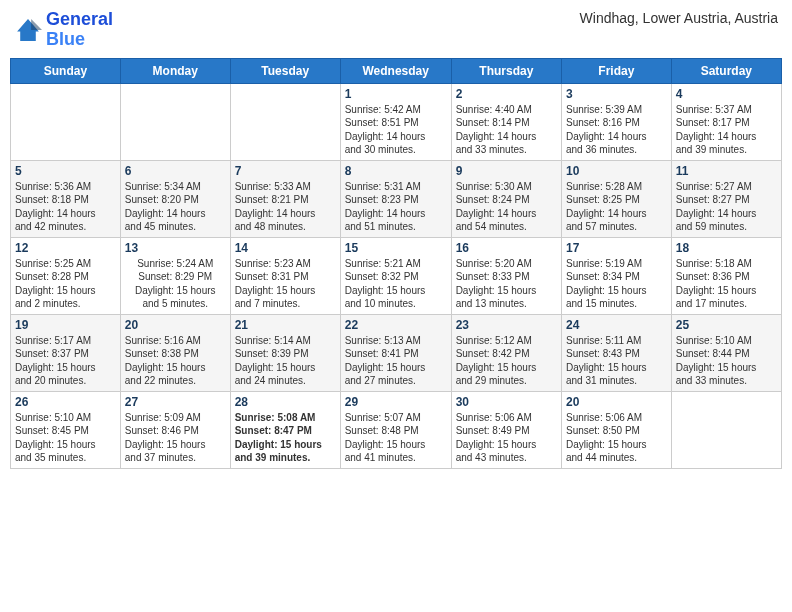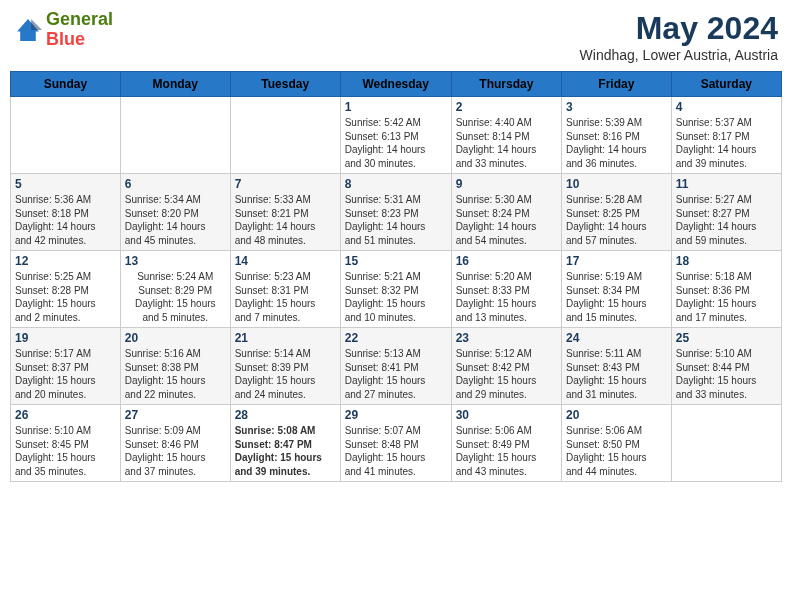--- a/index.html
+++ b/index.html
@@ -22,21 +22,21 @@
       align-items: center;
       gap: 4px;
     }
     .logo-text {
       font-size: 18px;
       font-weight: bold;
       color: #1a3a5c;
       line-height: 1.1;
     }
     .logo-text span {
-      color: #4d7c0f;
+      color: #1d4ed8;
     }
     .logo-icon {
       width: 28px;
       height: 28px;
     }
     .title-block {
       text-align: right;
     }
     .month-title {
       font-size: 32px;
@@ -47,21 +47,21 @@
       font-size: 14px;
       color: #333;
     }
     .calendar {
       width: 100%;
       border-collapse: collapse;
       font-size: 10.5px;
     }
     .calendar th {
       background: #2878c8;
-      color: #000000;
+      color: #ffffff;
       text-align: center;
       padding: 5px 2px;
       font-size: 12px;
       border: 1px solid #1a5fa8;
     }
     .calendar td {
       border: 1px solid #ccc;
       vertical-align: top;
       padding: 3px 4px;
       width: 113px;
@@ -90,25 +90,24 @@
 <body>
 
 <div class="header">
   <div class="logo">
     <svg class="logo-icon" viewBox="0 0 36 36">
       <polygon points="18,4 32,20 28,20 28,32 8,32 8,20 4,20" fill="#2878c8"></polygon>
       <polygon points="22,4 36,18 22,18" fill="#1a3a5c" opacity="0.5"></polygon>
     </svg>
     <div class="logo-text">
       <div><span>General</span></div>
-      <div style="color:#ef4444">Blue</div>
+      <div style="color:#3b82f6">Blue</div>
     </div>
   </div>
   <div class="title-block">
-    <div class="month-title">May 2024</div>
     <div class="subtitle">Windhag, Lower Austria, Austria</div>
   </div>
 </div>
 
 <table class="calendar">
   <thead>
     <tr>
     <th>Sunday</th>
         <th>Monday</th>
         <th>Tuesday</th>
@@ -119,21 +118,21 @@
       </tr>
   </thead>
   <tbody id="calendar-body">
   <tr>
         <td class="empty-cell"></td>
         <td class="empty-cell"></td>
         <td class="empty-cell"></td>
         <td>
           <div class="day-num">1</div>
           <div class="day-info" style="white-space: pre-line;">Sunrise: 5:42 AM
-Sunset: 6:13 PM
+Sunset: 8:51 PM
 Daylight: 14 hours
 and 30 minutes.</div>
         </td>
         <td>
           <div class="day-num">2</div>
           <div class="day-info" style="white-space: pre-line;">Sunrise: 4:40 AM
 Sunset: 8:14 PM
 Daylight: 14 hours
 and 33 minutes.</div>
         </td>

